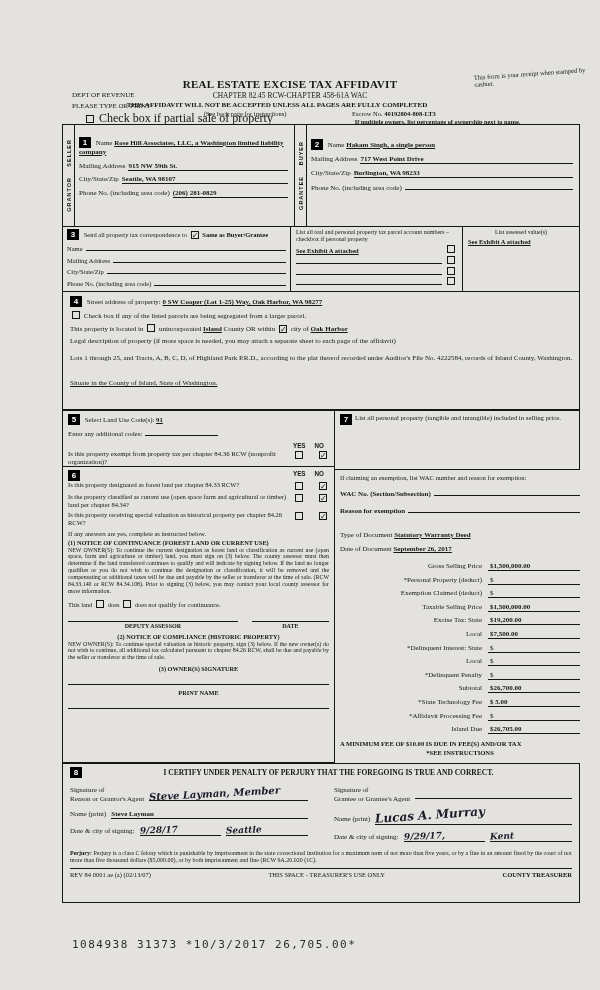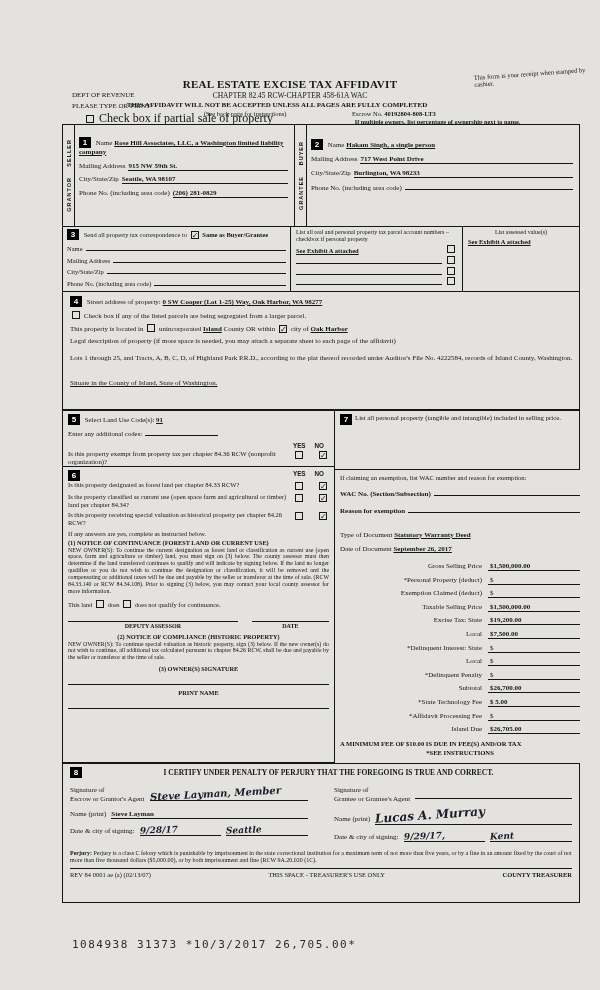--- a/index.html
+++ b/index.html
@@ -436,21 +436,21 @@
   <div class="abs sec8">
     <div class="s8head">
       <span class="secnum">8</span>
       <span class="b s8cert">I CERTIFY UNDER PENALTY OF PERJURY THAT THE FOREGOING IS TRUE AND CORRECT.</span>
     </div>
     <div class="sigarea">
       <div class="sigcol">
         <div class="sigrow1">
           <div class="siglbl">
             <div>Signature of</div>
-            <div>Escrow or Grantor's Agent</div>
+            <div>Reason or Grantor's Agent</div>
           </div>
           <div class="sigline">
             <span class="hand h1">Steve Layman, Member</span>
           </div>
         </div>
         <div class="sigrow2">
           <span>Name (print)</span>
           <span class="sigline b">Steve Layman</span>
         </div>
         <div class="sigrow2">

